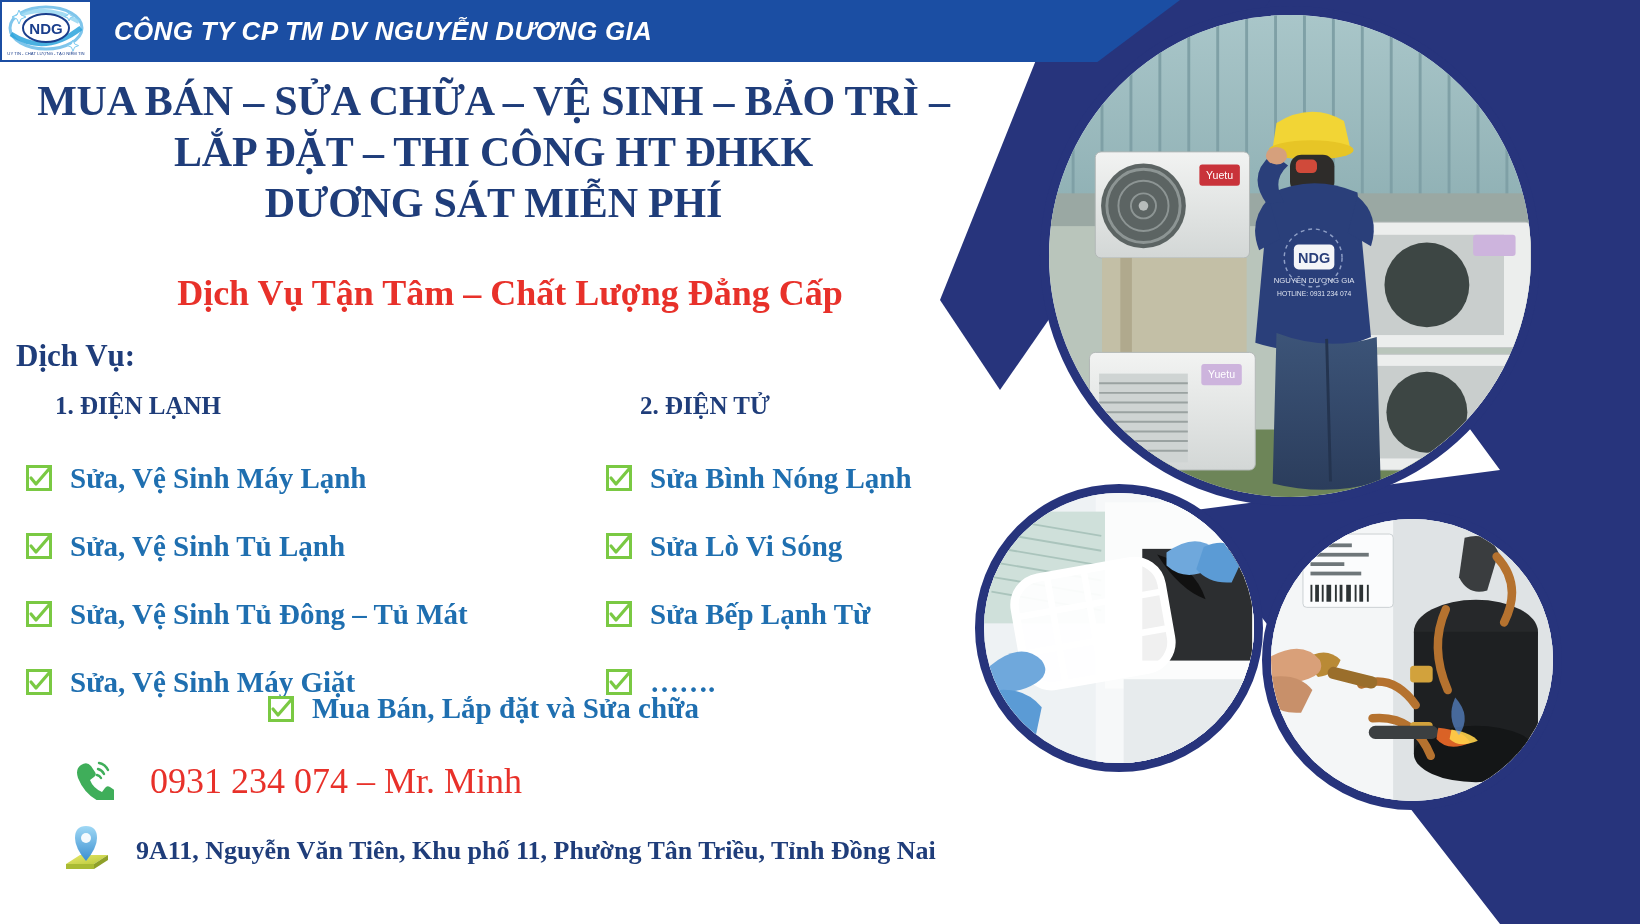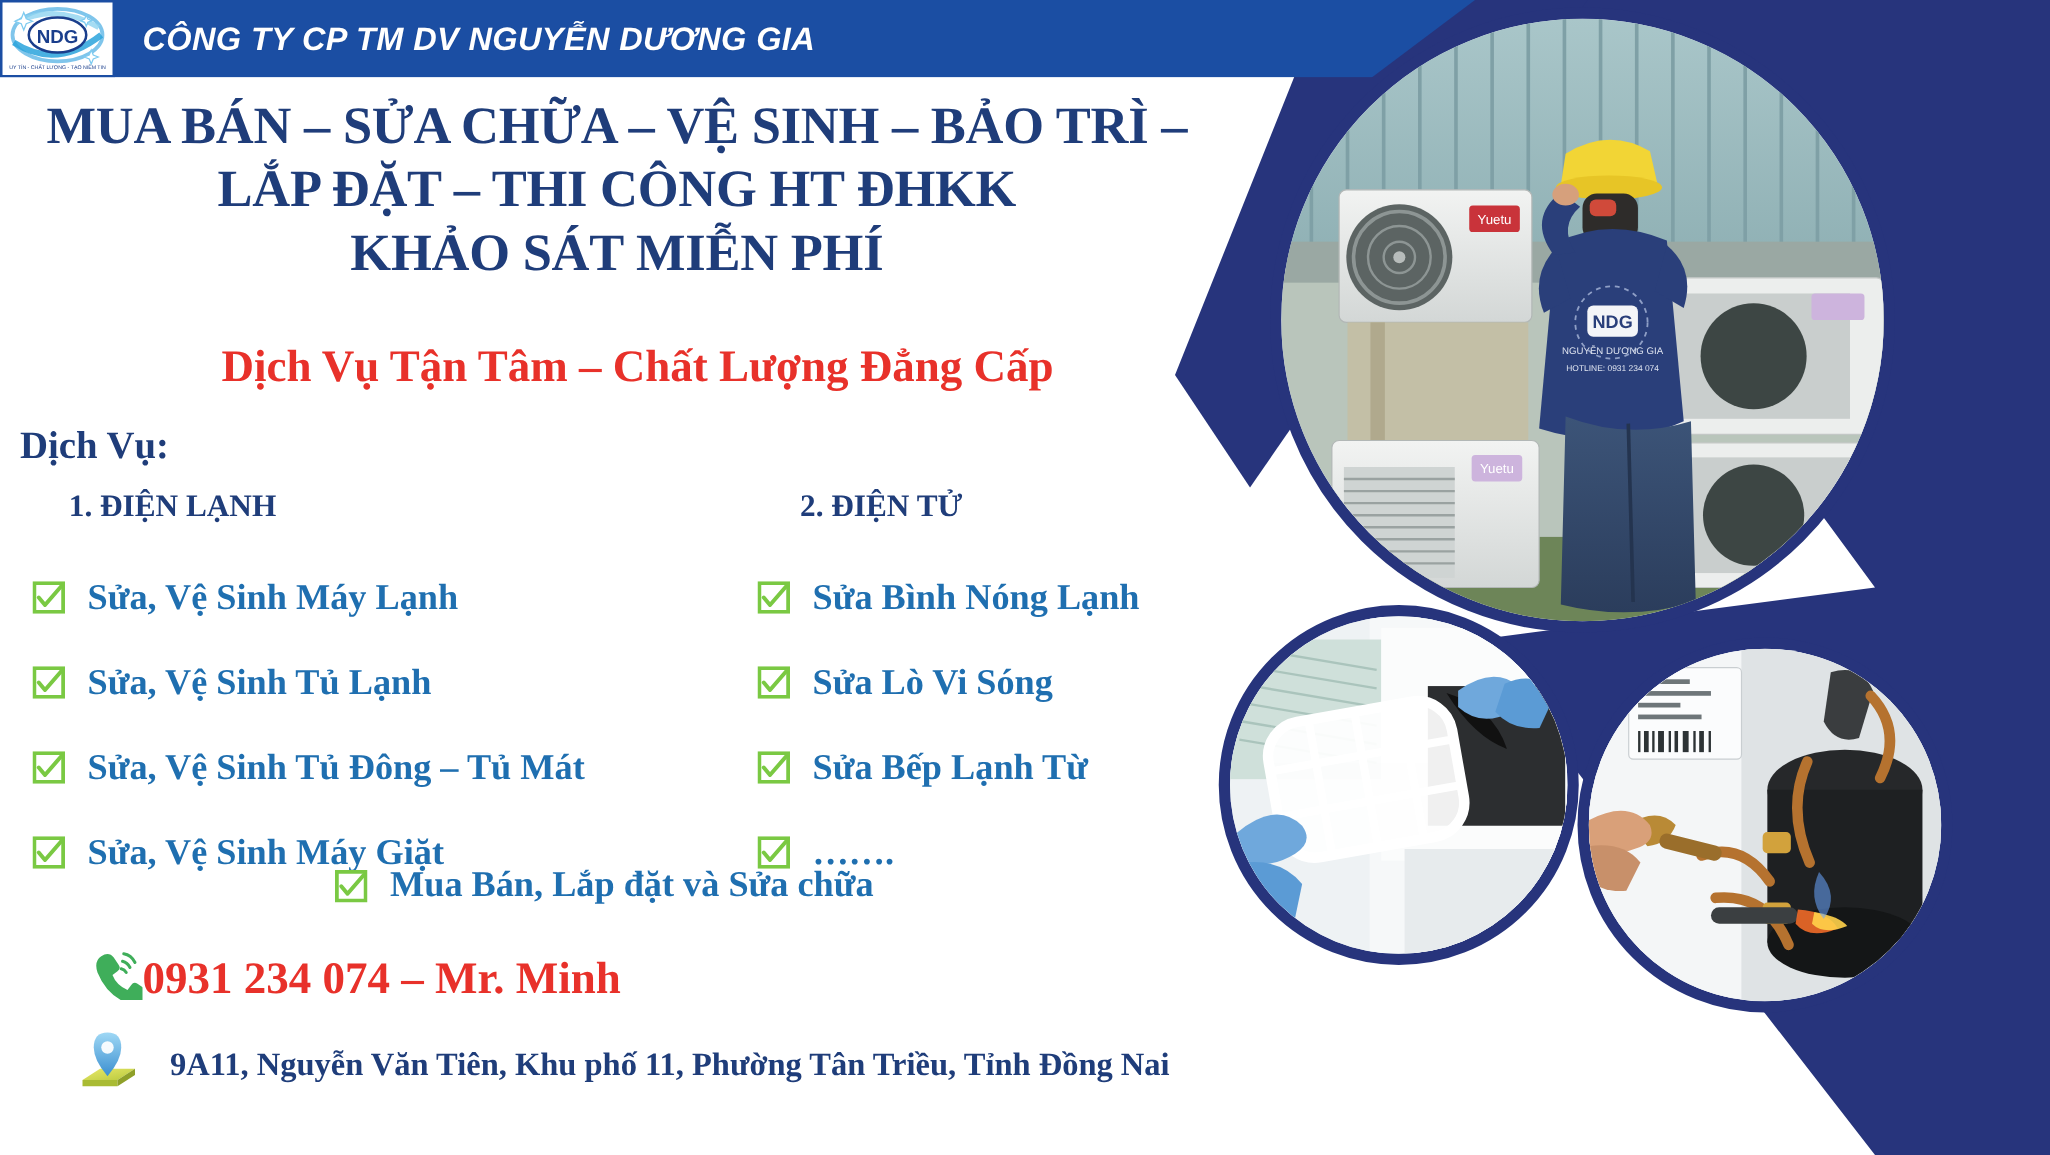--- a/index.html
+++ b/index.html
@@ -132,22 +132,23 @@
   }
 
   
   .phone-row {
     position: absolute;
     top: 758px; left: 72px;
     display: flex; align-items: center;
   }
   .phone-num {
     color: #e8312a;
-    font-weight: bold;
+    font-weight: normal;
     font-size: 36px;
+    margin-left: 36px;
     white-space: nowrap;
   }
   .addr-row {
     position: absolute;
     top: 820px; left: 58px;
     display: flex; align-items: center;
   }
   .addr-text {
     color: #1f3d7a;
     font-weight: bold;
@@ -159,21 +160,21 @@
 
   
   .photo {
     position: absolute;
     border-radius: 50%;
     overflow: hidden;
     border: 9px solid #27347c;
     background: #dfe6ee;
     z-index: 3;
   }
-  .photo.big   { top: 6px;   left: 1016px; width: 500px; height: 500px; }
+  .photo.big   { top: 6px;   left: 1040px; width: 500px; height: 500px; }
   .photo.small-l { top: 484px; left: 975px; width: 288px; height: 288px; }
   .photo.small-r { top: 510px; left: 1262px; width: 300px; height: 300px; }
   .photo svg, .photo .scene { width: 100%; height: 100%; display: block; }
 </style>
 </head>
 <body>
 
 <div id="flyer">
 
   <div class="navy-shape">
@@ -386,21 +387,21 @@
         </g>
         <text x="43" y="53" font-size="4.2" fill="#1a3e8c" text-anchor="middle" font-family="Liberation Sans, sans-serif">UY TÍN - CHẤT LƯỢNG - TẠO NIỀM TIN</text>
       </svg>
     </div>
     <div class="company-name">CÔNG TY CP TM DV NGUYỄN DƯƠNG GIA</div>
   </div>
 
   <div class="headline">
     <span class="l1">MUA BÁN – SỬA CHỮA – VỆ SINH –  BẢO TRÌ –</span>
     <span class="l2">LẮP ĐẶT – THI CÔNG HT ĐHKK</span>
-    <span class="l3">KHẢO SÁT MIỄN PHÍ</span>
+    <span class="l3">DƯƠNG SÁT MIỄN PHÍ</span>
   </div>
 
   <div class="tagline">Dịch Vụ Tận Tâm – Chất Lượng Đẳng Cấp</div>
 
   <div class="svc-title">Dịch Vụ:</div>
   <div class="col-head a">1.  ĐIỆN LẠNH</div>
   <div class="col-head b">2.  ĐIỆN TỬ</div>
 
   <div class="svc-list left">
     <div class="svc-item">

